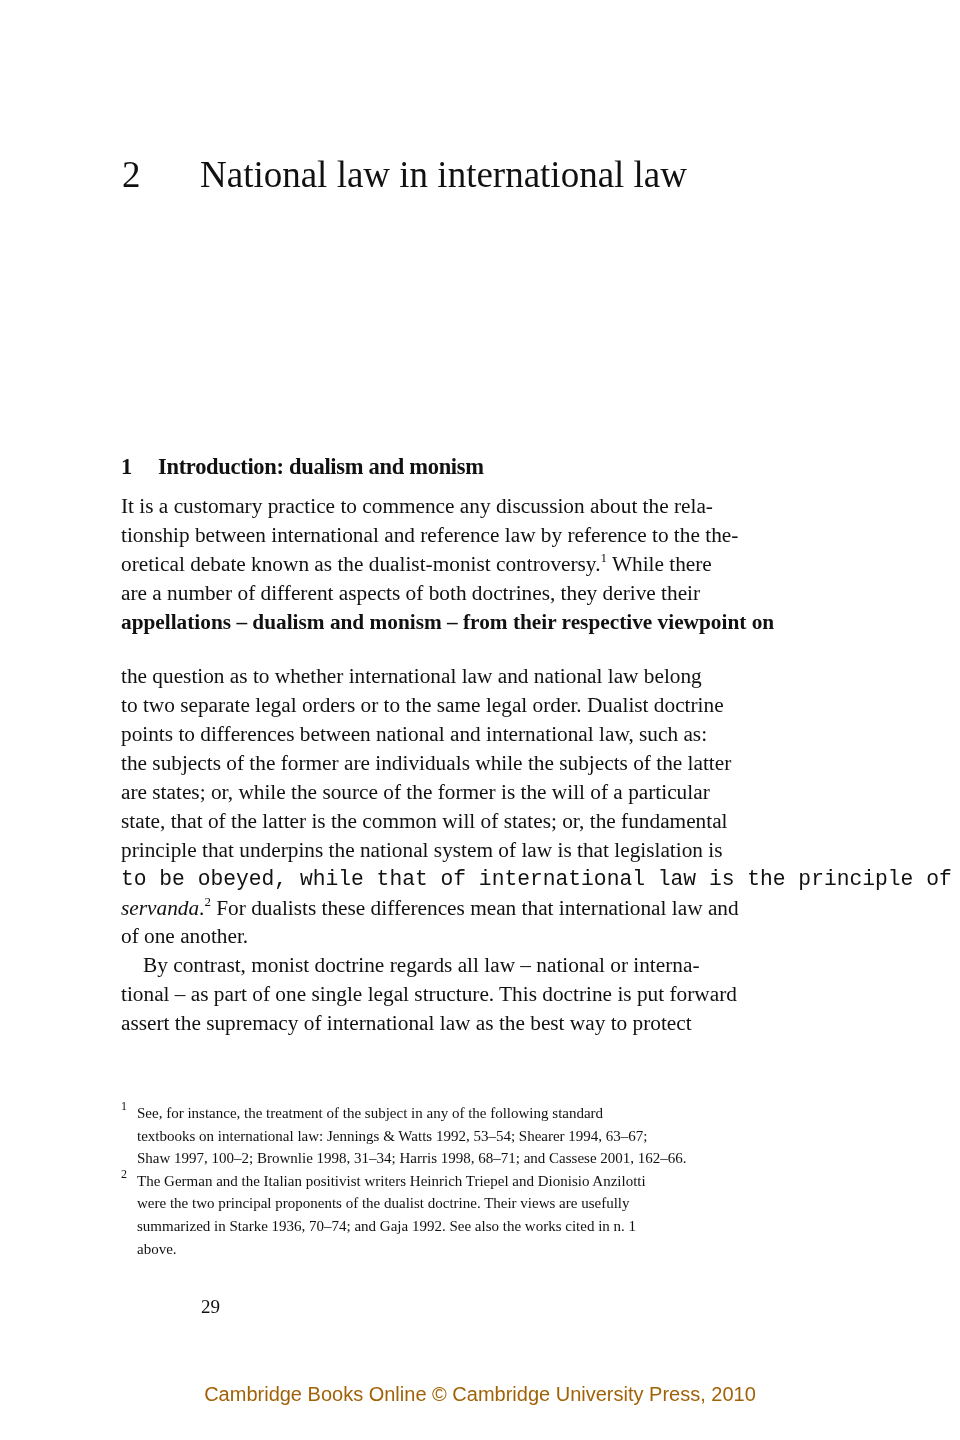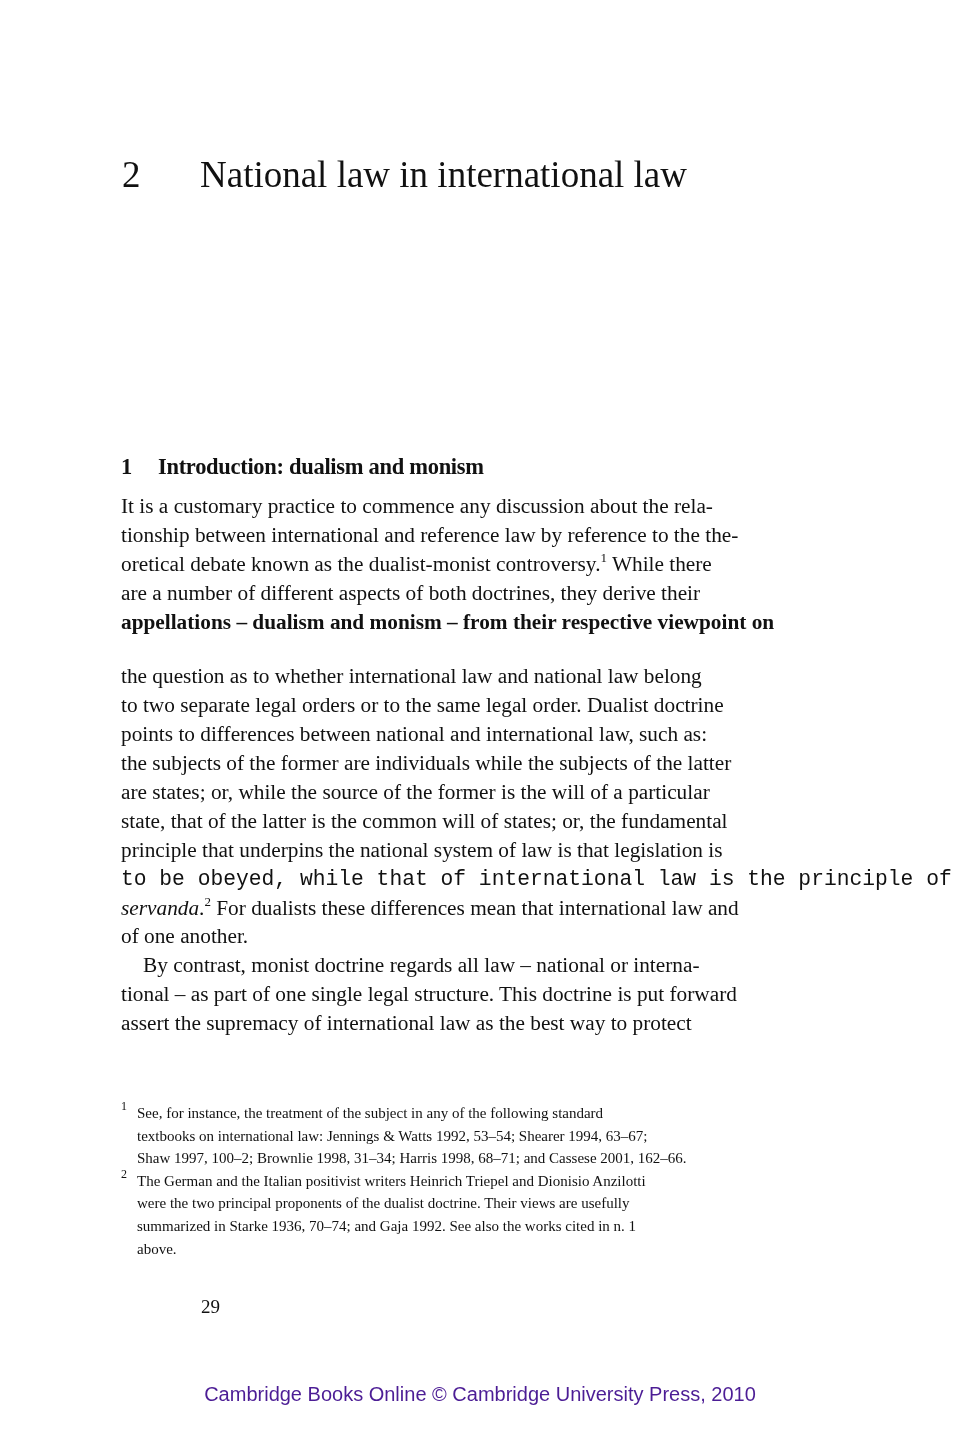--- a/index.html
+++ b/index.html
@@ -12,21 +12,21 @@
   .body-text { position: absolute; left: 121px; top: 492px; width: 717px; }
   .line { display: block; font-size: 21.3px; line-height: 28.9px; height: 28.9px; text-align: justify; text-align-last: justify; white-space: nowrap; overflow: visible; }
   .line.last { text-align-last: left; }
   .line.indent { padding-left: 22px; }
   sup { font-size: 13px; line-height: 0; vertical-align: 9px; }
   .footnotes { position: absolute; left: 121px; top: 1102px; width: 700px; }
   .fn { position: relative; padding-left: 16px; margin-bottom: 0; }
   .fn-mark { position: absolute; left: 0; top: -3px; font-size: 12px; }
   .fn-line { display: block; font-size: 15px; line-height: 22.6px; height: 22.6px; white-space: nowrap; }
   .page-number { position: absolute; left: 201px; top: 1296px; font-size: 19px; }
-  .copyright { position: absolute; left: 0; width: 960px; top: 1383px; text-align: center; font-family: "Liberation Sans", "DejaVu Sans", sans-serif; font-size: 20px; color: #4c1d95; }
+  .copyright { position: absolute; left: 0; width: 960px; top: 1383px; text-align: center; font-family: "Liberation Sans", "DejaVu Sans", sans-serif; font-size: 20px; color: #a16207; }
 </style>
 </head>
 <body>
 
 <div class="chapter-head serif">
   <span class="chapter-num">2</span><span>National law in international law</span>
 </div>
 
 <div class="section-head serif">
   <span class="section-num">1</span><span>Introduction: dualism and monism</span>

